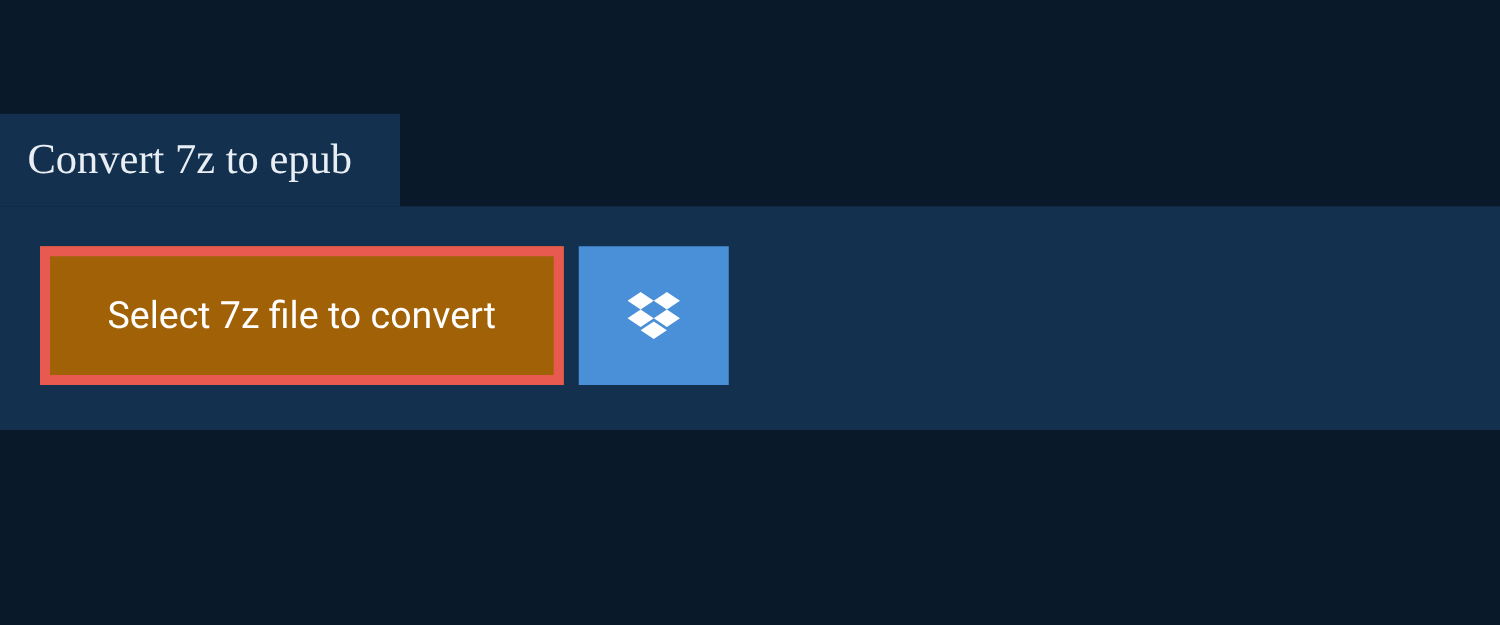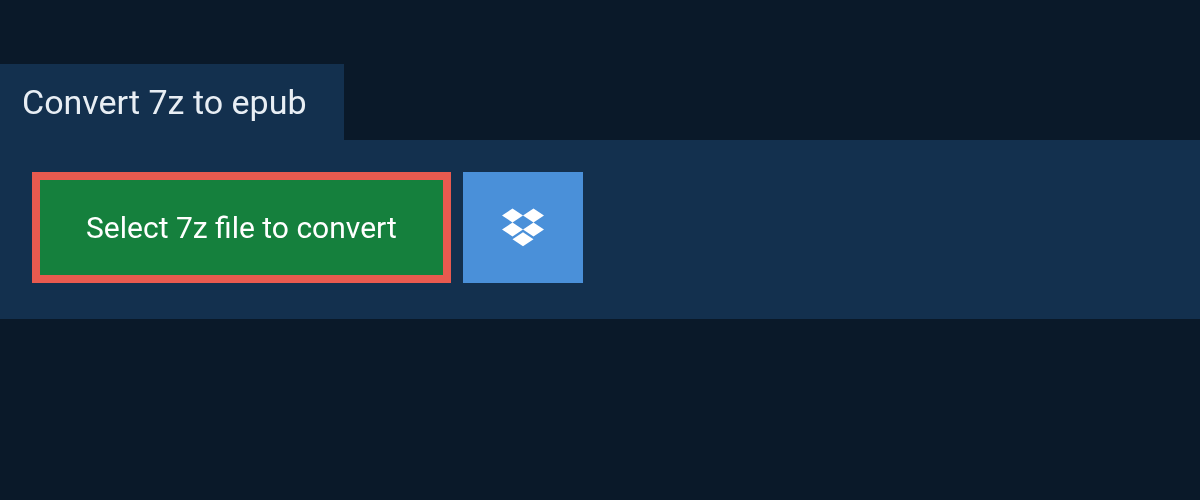--- a/index.html
+++ b/index.html
@@ -11,38 +11,39 @@
       width: 1200px;
       height: 500px;
       background: #0a1929;
       font-family: -apple-system, BlinkMacSystemFont, "Segoe UI", Roboto, Helvetica, Arial, sans-serif;
       overflow: hidden;
     }
     .tab-header {
       display: inline-block;
       background: #13304e;
       padding: 18px 38px 18px 22px;
-      margin-top: 64px;
+      margin-top: 91px;
+      font-family: Liberation Serif, serif;
     }
     .tab-title {
       color: #e8eef4;
       font-size: 34px;
       font-weight: 400;
     }
     .content-panel {
       background: #13304e;
       padding: 32px 32px 36px 32px;
       width: 100%;
     }
     .button-row {
       display: flex;
       gap: 12px;
     }
     .select-file-button {
-      background: #15803d;
+      background: #a16207;
       border: 8px solid #e85a4f;
       color: #ffffff;
       font-size: 30px;
       font-weight: 400;
       padding: 30px 46px;
       cursor: pointer;
       font-family: inherit;
     }
     .dropbox-button {
       background: #4a90d9;

